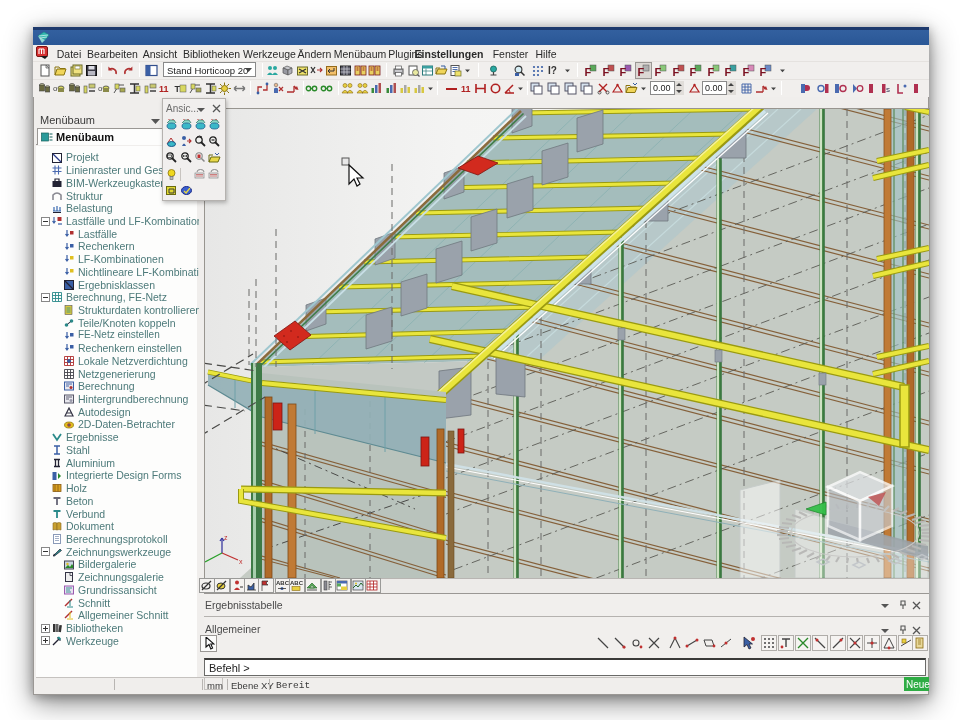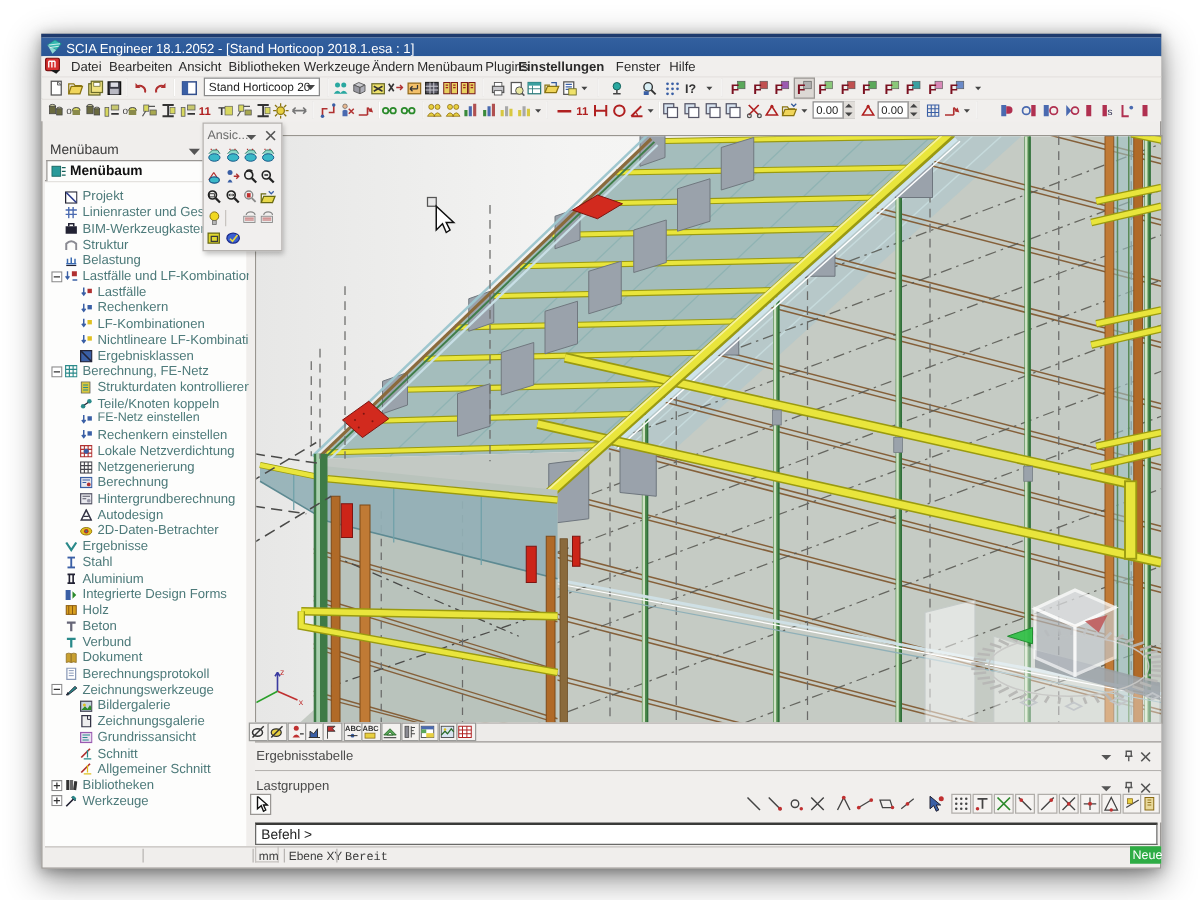--- a/index.html
+++ b/index.html
@@ -14,21 +14,20 @@
 <div id="stage">
 <div class="win"></div>
 
 <div class="abs" style="left:33px;top:27px;width:896px;height:3px;background:#1e3a6d;"></div>
 <div class="abs" style="left:33px;top:30px;width:896px;height:15px;background:linear-gradient(#33609f,#2a5796);"></div>
 <svg class="abs" style="left:37px;top:31px" width="13" height="13" viewBox="0 0 13 13">
 <polygon points="1,5 7,1 12,4 8,9" fill="#35b8b0" stroke="#1d8f88" stroke-width="0.6"></polygon>
 <polygon points="1,5 8,9 5,12" fill="#8fd8d4"></polygon>
 <path d="M2,5 L11,4 M3,7 L10,6" stroke="#e0f6f4" stroke-width="0.7"></path>
 </svg>
-<div class="txt" style="left:53px;top:32.5px;font-size:10.5px;color:#fff;">SCIA Engineer 18.1.2052 - [Stand Horticoop 2018.1.esa : 1]</div>
 <div class="abs" style="left:33px;top:45px;width:896px;height:16px;background:#f1efed;"></div>
 <svg class="abs" style="left:36px;top:46px" width="14" height="14" viewBox="0 0 14 14">
 <rect x="0.5" y="0.5" width="11" height="10" rx="1.5" fill="#d63030" stroke="#7d1212"></rect>
 <path d="M3,3 v5 M5.5,3 v5 M8,3 v5 M3,3 h5" stroke="#fff" stroke-width="1.1" fill="none"></path>
 <path d="M4,10 l5,3 3,-3 z" fill="#1a1a1a"></path>
 </svg>
 <div class="txt" style="left:69px;top:47.5px;font-size:10.5px;color:#2a2a2a;transform:translateX(-50%);">Datei</div>
 <div class="txt" style="left:112.5px;top:47.5px;font-size:10.5px;color:#2a2a2a;transform:translateX(-50%);">Bearbeiten</div>
 <div class="txt" style="left:160px;top:47.5px;font-size:10.5px;color:#2a2a2a;transform:translateX(-50%);">Ansicht</div>
 <div class="txt" style="left:211.5px;top:47.5px;font-size:10.5px;color:#2a2a2a;transform:translateX(-50%);">Bibliotheken</div>
@@ -1214,21 +1213,21 @@
 <svg class="abs" style="left:880px;top:602px" width="10" height="8" viewBox="0 0 10 8">
       <path d="M1,2 l4,4 4,-4 z" fill="#555"></path>
     </svg>
 <svg class="abs" style="left:898px;top:600px" width="10" height="11" viewBox="0 0 10 11">
       <path d="M3,1 h4 v4 h-4 z M5,5 v4 M2,5 h6" stroke="#555" fill="none" stroke-width="1.1"></path>
     </svg>
 <svg class="abs" style="left:912px;top:601px" width="9" height="9" viewBox="0 0 9 9">
       <path d="M1,1 L8,8 M8,1 L1,8" stroke="#555" stroke-width="1.3"></path>
     </svg>
 <div class="abs" style="left:204px;top:617px;width:725px;height:41px;background:#f1efed;"></div>
-<div class="txt" style="left:205px;top:622.5px;font-size:10.5px;color:#4a4a4a;">Lastgruppen</div>
+<div class="txt" style="left:205px;top:622.5px;font-size:10.5px;color:#4a4a4a;">Allgemeiner</div>
 <svg class="abs" style="left:880px;top:627px" width="10" height="8" viewBox="0 0 10 8">
       <path d="M1,2 l4,4 4,-4 z" fill="#555"></path>
     </svg>
 <svg class="abs" style="left:898px;top:625px" width="10" height="11" viewBox="0 0 10 11">
       <path d="M3,1 h4 v4 h-4 z M5,5 v4 M2,5 h6" stroke="#555" fill="none" stroke-width="1.1"></path>
     </svg>
 <svg class="abs" style="left:912px;top:626px" width="9" height="9" viewBox="0 0 9 9">
       <path d="M1,1 L8,8 M8,1 L1,8" stroke="#555" stroke-width="1.3"></path>
     </svg>
 <div class="abs" style="left:200px;top:635px;width:17px;height:17px;background:#fbfbfa;border:1px solid #9a9794;"></div>

